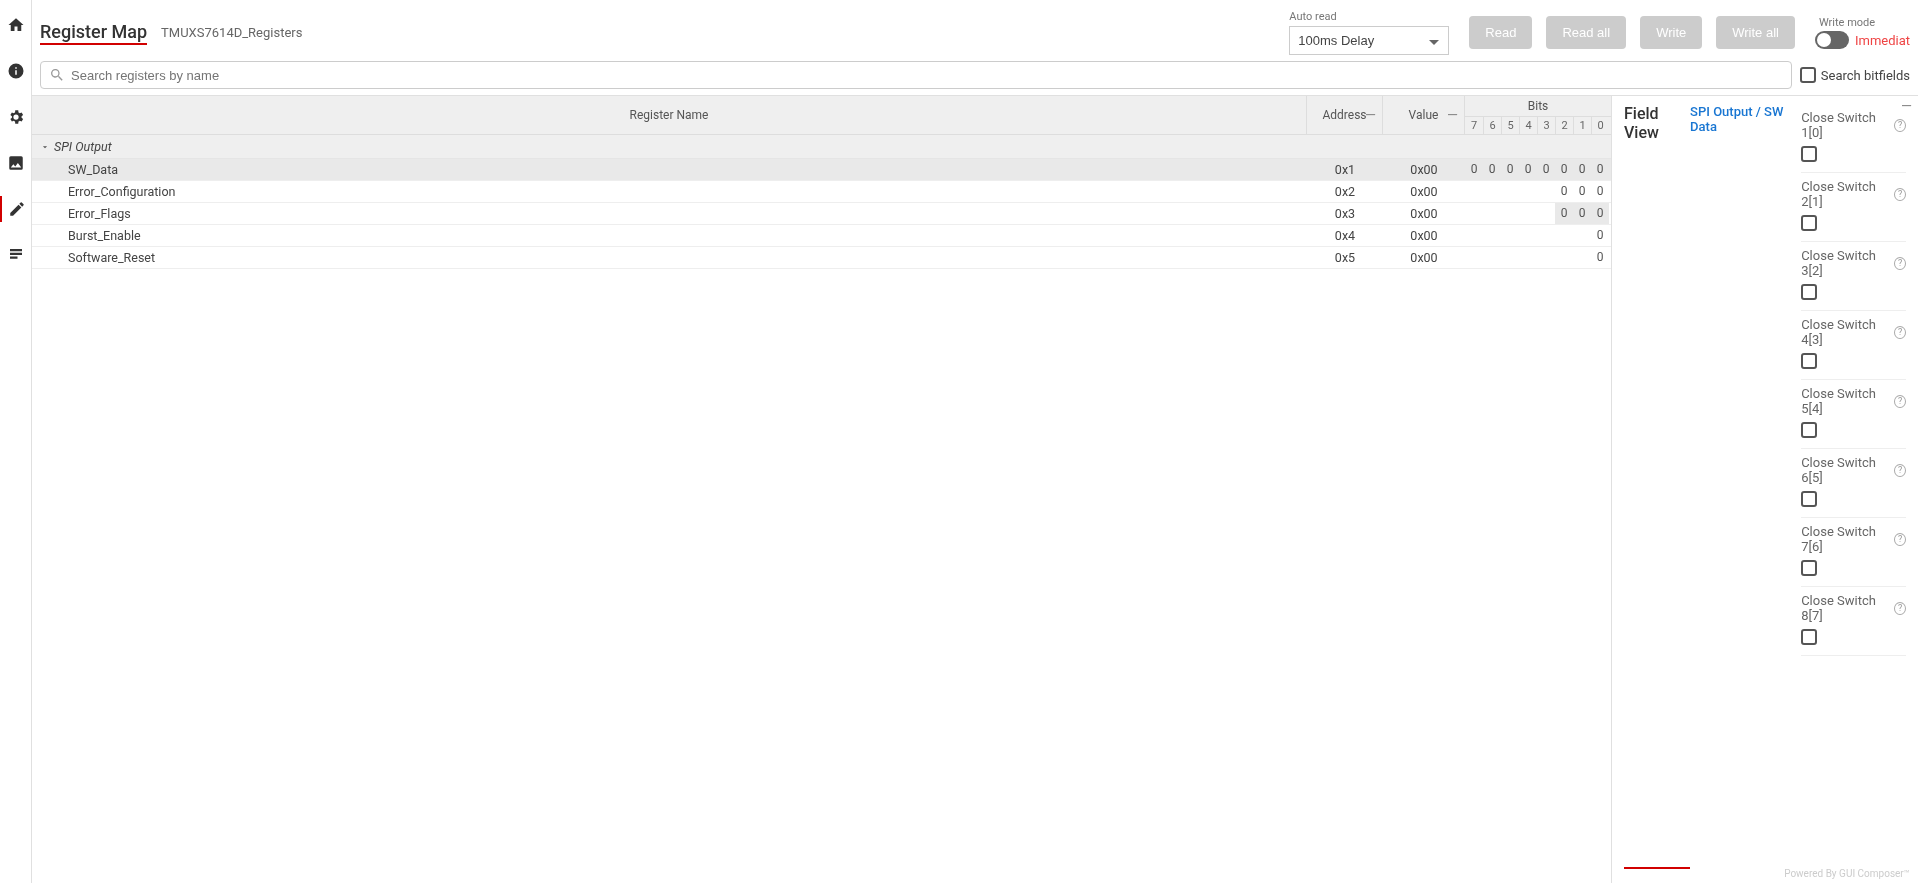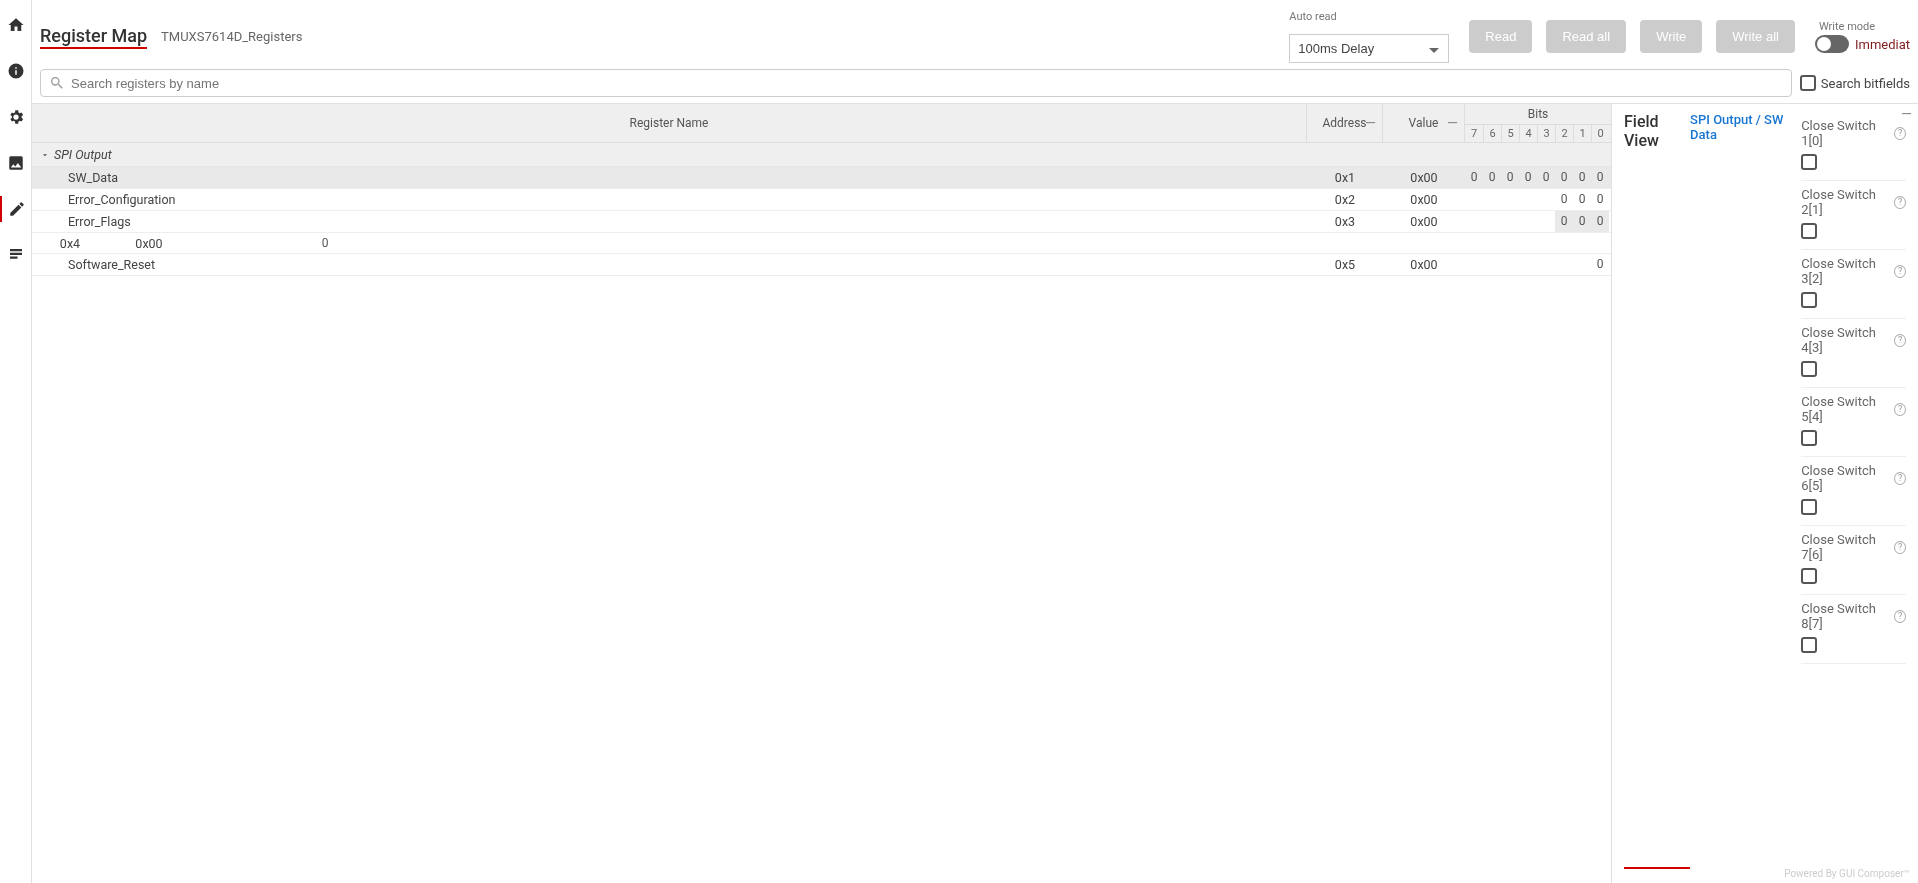--- a/index.html
+++ b/index.html
@@ -13,32 +13,32 @@
   .sidebar-item-wrap.active { border-left: 2px solid #d10000; }
 
   
   .main { flex: 1; display: flex; flex-direction: column; min-width: 0; }
 
   
   .header { display: flex; align-items: center; padding: 10px 8px 6px 8px; gap: 14px; }
   .title { font-size: 18px; font-weight: 500; color: #333; border-bottom: 2px solid #d10000; padding-bottom: 1px; }
   .device-name { font-size: 13px; color: #666; }
   .header-spacer { flex: 1; }
-  .auto-read-wrap { display: flex; flex-direction: column; gap: 11px; margin-right: 6px; }
+  .auto-read-wrap { display: flex; flex-direction: column; gap: 3px; margin-right: 6px; }
   .auto-read-label { font-size: 11px; color: #777; }
   .auto-read-select { border: 1px solid #ccc; border-radius: 0; padding: 6px 26px 6px 8px; font-size: 13px; color: #444; background:#fff; appearance:none; position:relative; width:160px;}
   .select-wrap{position:relative;width:160px;}
   .select-wrap::after{content:'';position:absolute;right:10px;top:14px;border-left:5px solid transparent;border-right:5px solid transparent;border-top:5px solid #666;pointer-events:none;}
   .btn { background: #ccc; color: #fff; border: none; border-radius: 4px; padding: 9px 16px; font-size: 13px; font-weight: 500; cursor: pointer; }
   .write-mode-wrap { display: flex; flex-direction: column; align-items: flex-start; gap: 2px; margin-left: 6px; justify-content: center; }
   .write-mode-label { font-size: 11px; color: #777; padding-left:4px; }
   .toggle-row { display: flex; align-items: center; gap: 6px; }
   .toggle { width: 34px; height: 18px; background: #666; border-radius: 9px; position: relative; cursor:pointer;}
   .toggle::after { content: ''; position: absolute; width: 14px; height: 14px; background: #fff; border-radius: 50%; top: 2px; left: 2px; }
-  .toggle-text { font-size: 13px; color: #7f1d1d; }
+  .toggle-text { font-size: 13px; color: #ef4444; }
 
   
   .search-row { display: flex; align-items: center; padding: 0 8px 6px 8px; gap: 8px; }
   .search-wrap { flex: 1; border: 1px solid #ccc; border-radius: 4px; display: flex; align-items: center; padding: 5px 8px; }
   .search-wrap svg { width: 16px; height: 16px; fill: #999; margin-right: 6px; }
   .search-input { border: none; outline: none; flex: 1; font-size: 13px; color: #555; }
   .check-wrap { display: flex; align-items: center; gap: 5px; font-size: 13px; color: #444; cursor:pointer;}
   .checkbox-box { width: 16px; height: 16px; border: 2px solid #555; border-radius: 3px; }
 
   
@@ -232,20 +232,21 @@
                 <div class="bitcell empty">.</div>
                 <div class="bitcell empty">.</div>
                 <div class="bitcell empty">.</div>
                 <div class="bitcell empty">.</div>
                 <div class="bitcell">0</div>
                 <div class="bitcell">0</div>
                 <div class="bitcell">0</div>
               </div>
             </div>
             <div class="reg-row">
+              <div class="rc-name">Burst_Enable</div>
               <div class="rc-addr">0x4</div>
               <div class="rc-val">0x00</div>
               <div class="rc-bits">
                 <div class="bitcell empty">.</div>
                 <div class="bitcell empty">.</div>
                 <div class="bitcell empty">.</div>
                 <div class="bitcell empty">.</div>
                 <div class="bitcell empty">.</div>
                 <div class="bitcell empty">.</div>
                 <div class="bitcell empty">.</div>

